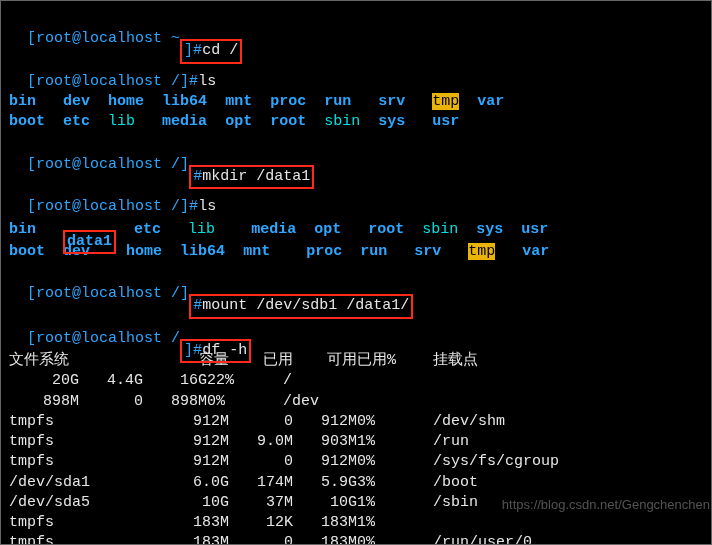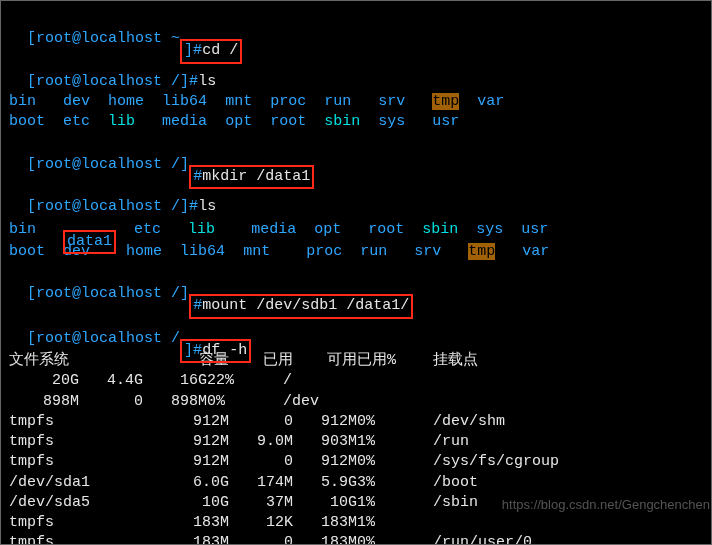--- a/index.html
+++ b/index.html
@@ -13,22 +13,22 @@
     width: 712px;
     height: 545px;
     position: relative;
     overflow: hidden;
     border: 1px solid #666;
   }
   .line { white-space: pre; }
   .prompt-br { color: #2ea7ff; } 
   .cy { color: #00e0e0; } 
   .wh { color: #e6e6e6; }
-  .di { color: #2ea7ff; } 
-  .st { color: #000; background:#a16207; } 
+  .di { color: #2ea7ff; font-weight: bold; } 
+  .st { color: #000; background:#eab308; } 
   .rbox {
     border: 2px solid #ff2a1a;
     display: inline-block;
     padding: 0 2px;
     position: relative;
     top: 12px;
   }
   .row { display:flex; }
   .c0 { width: 150px; }
   .c1 { width: 70px; text-align: right; }

